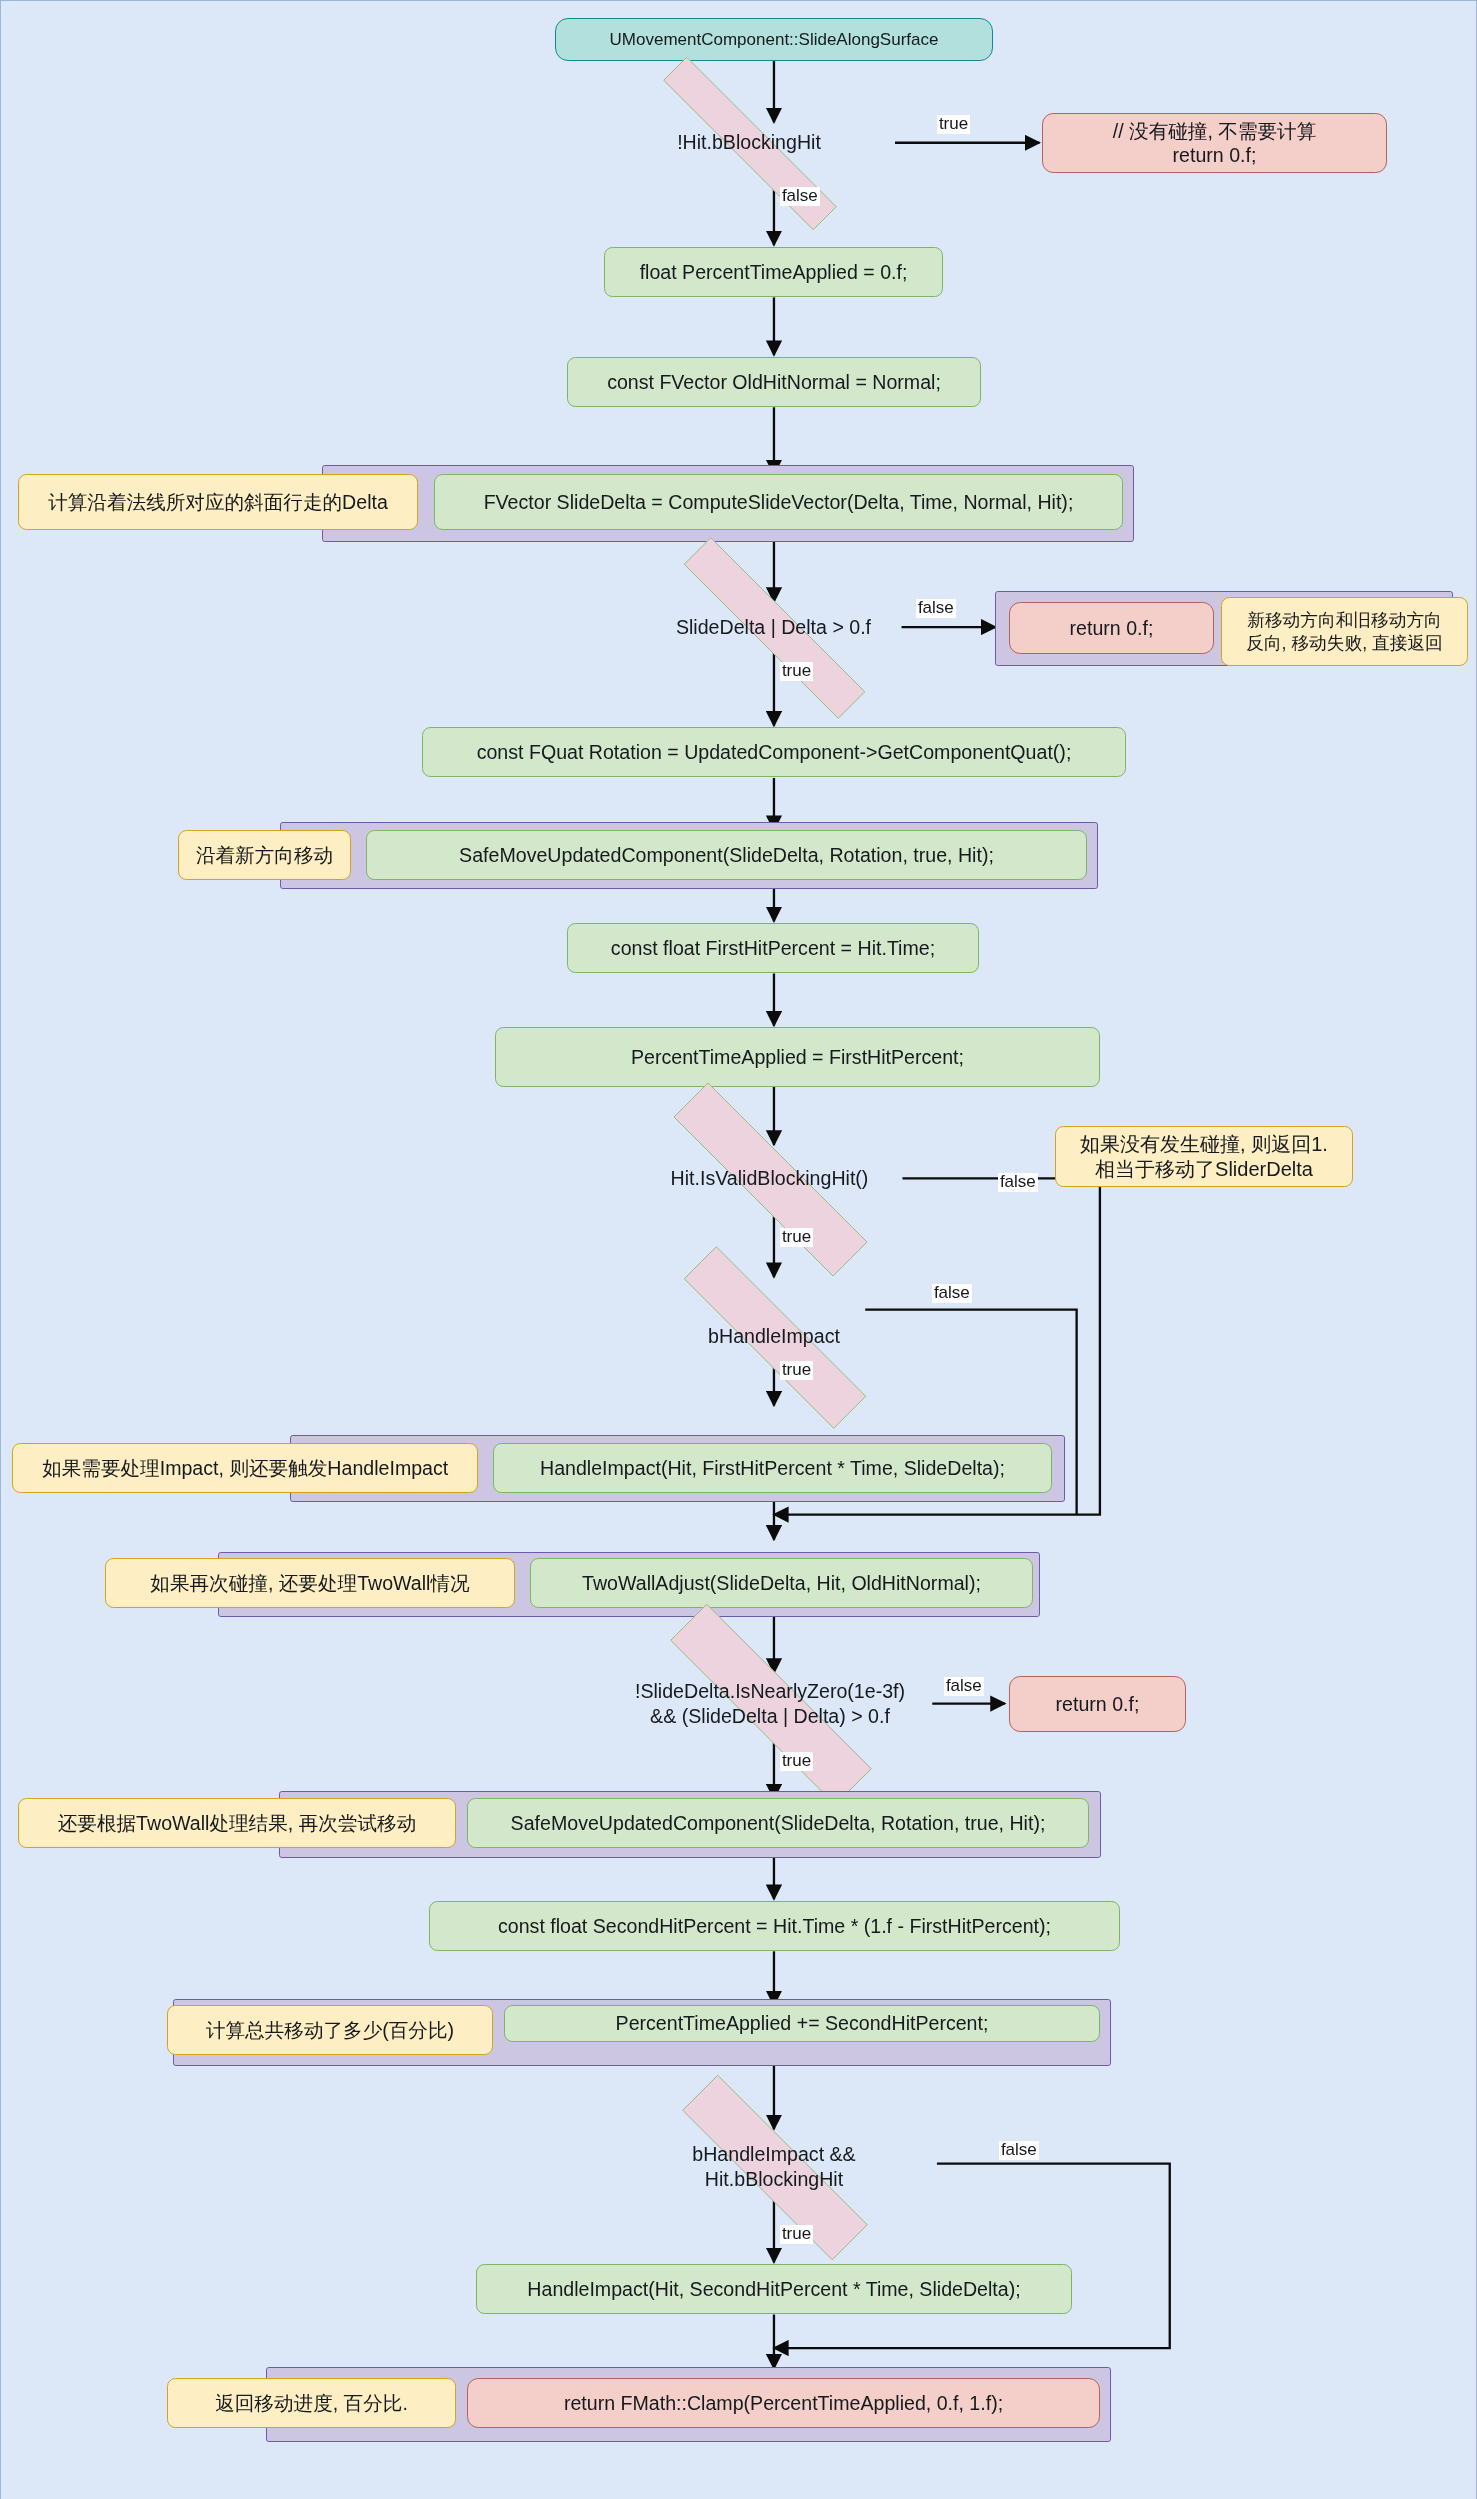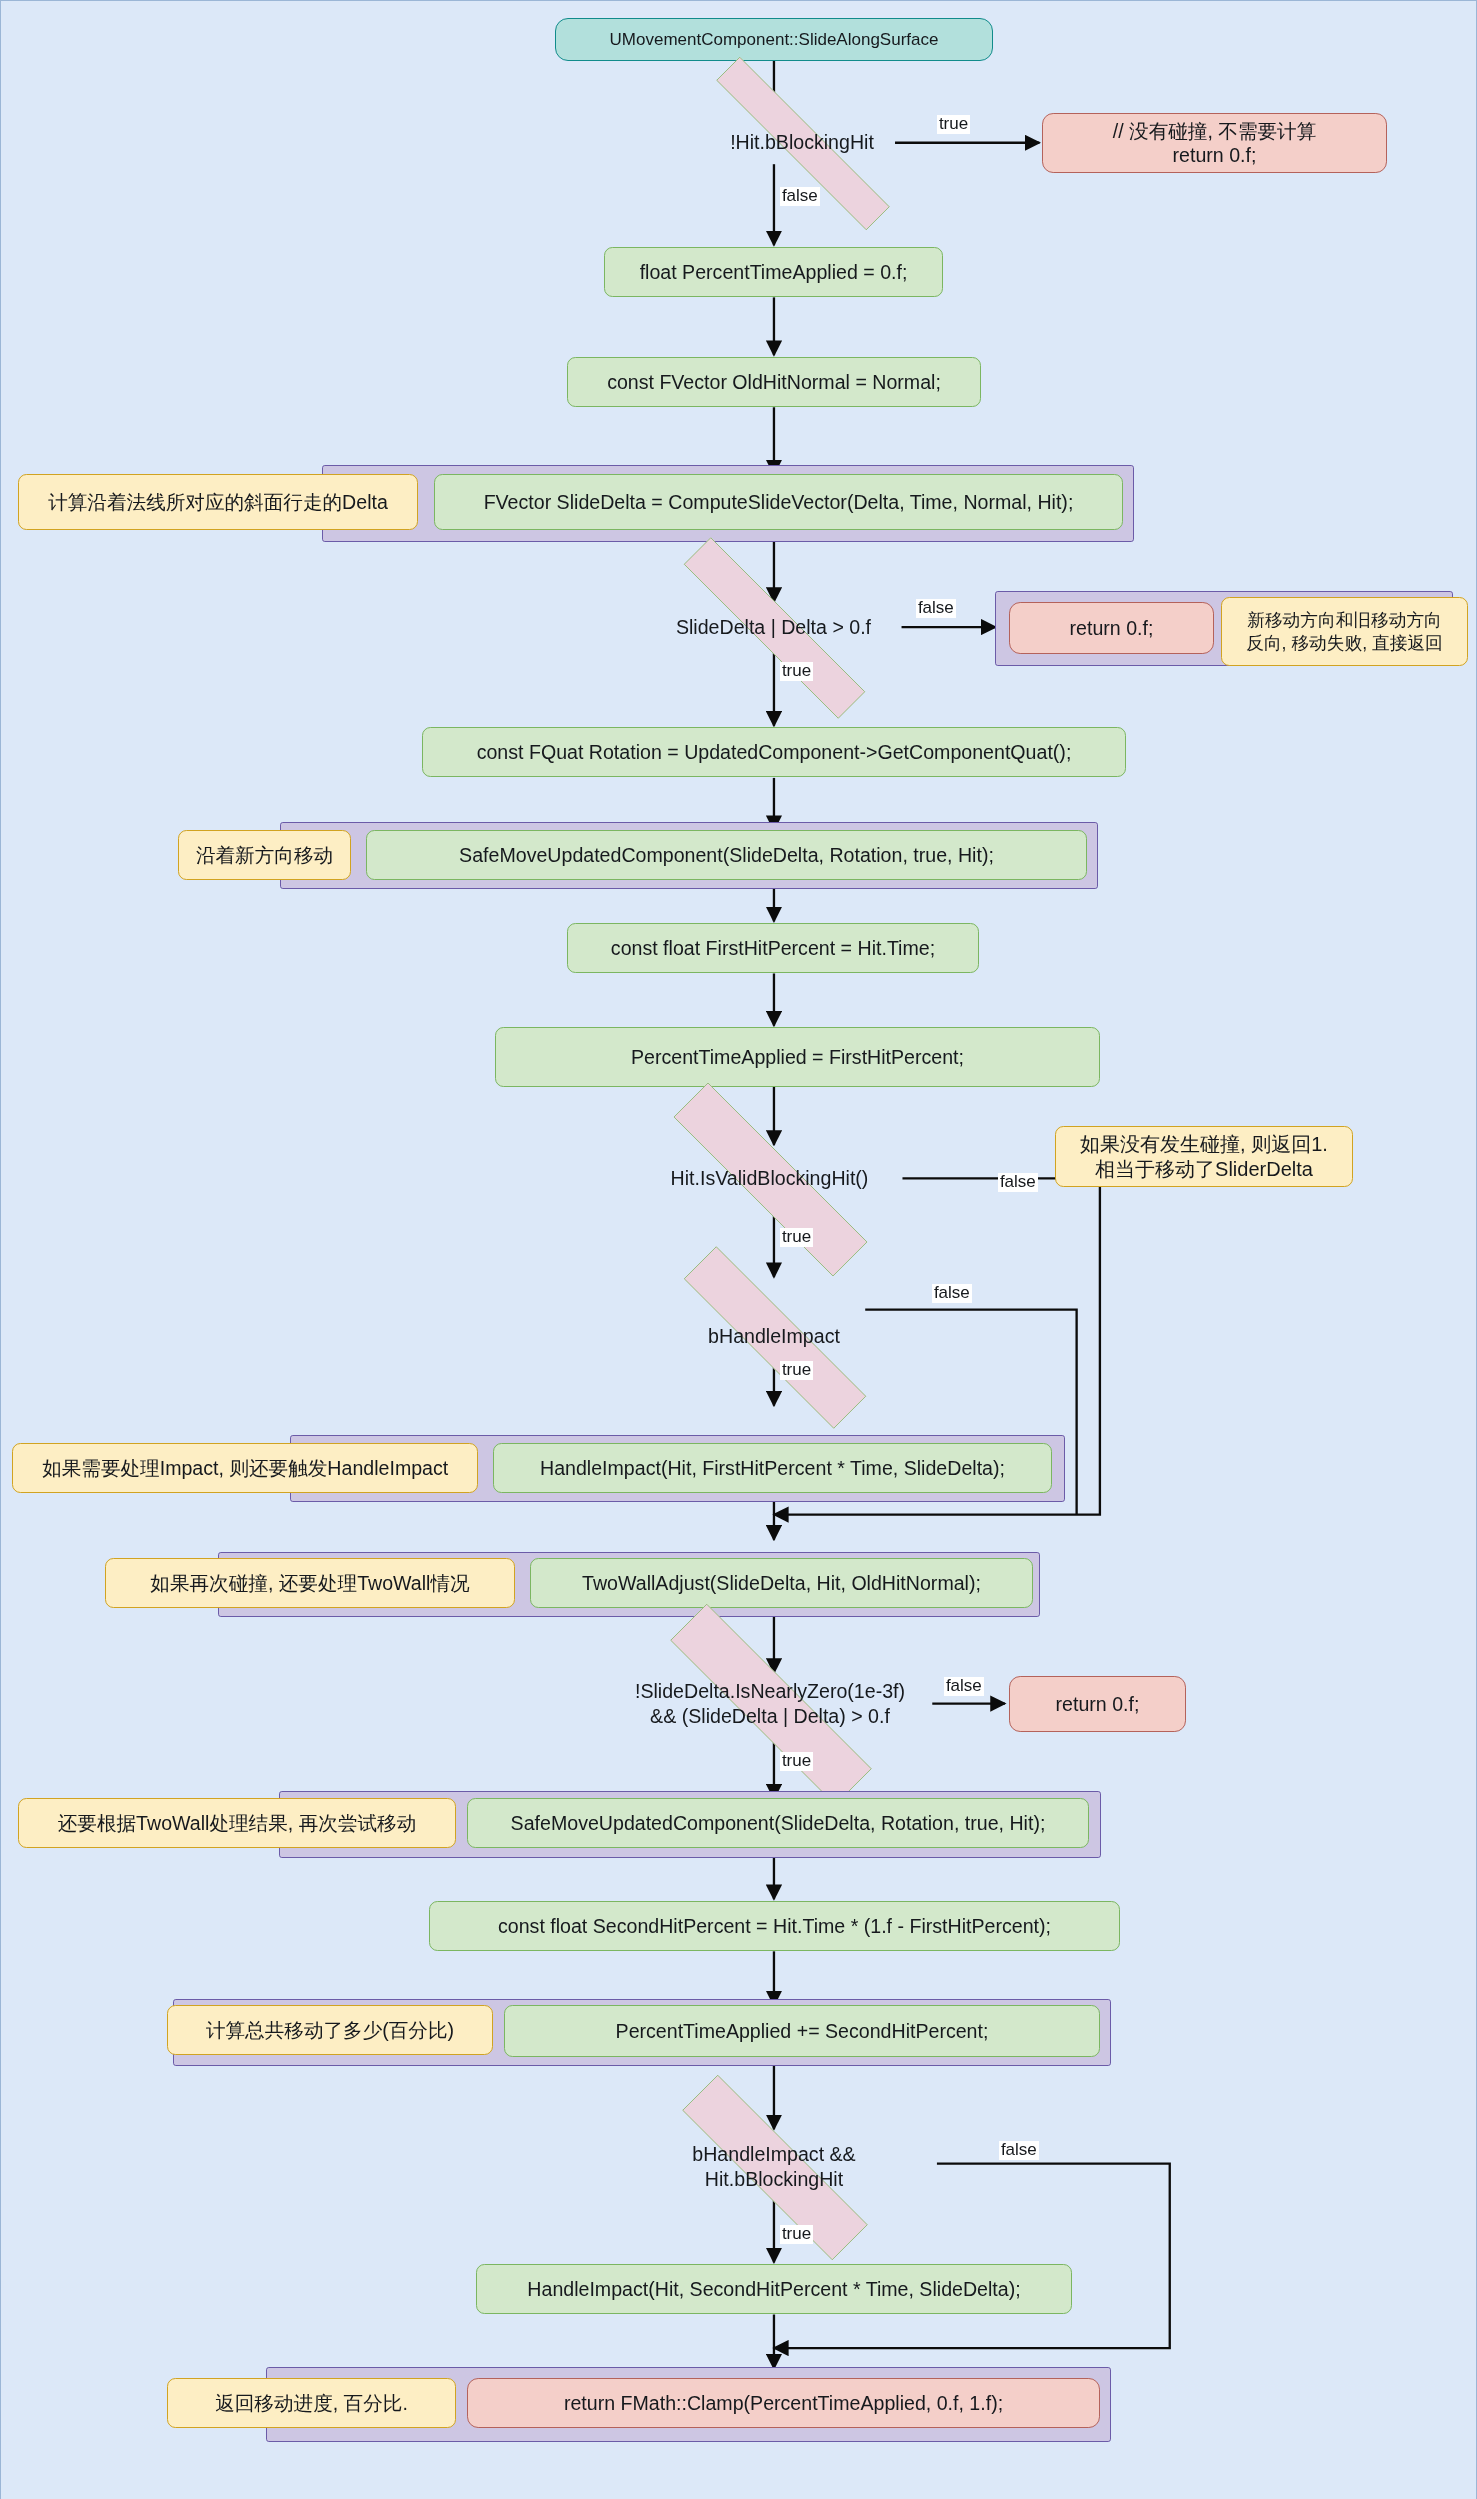--- a/index.html
+++ b/index.html
@@ -126,21 +126,21 @@
       <path d="M 968,1264 L 1180,1264 L 1180,1625 L 830,1625" marker-end="url(#ah)"></path>
       <path d="M 928,1405 L 1155,1405 L 1155,1625"></path>
       <path d="M 1005,2322 L 1255,2322 L 1255,2520 L 830,2520" marker-end="url(#ah)"></path>
     </g>
   </svg>
 
   <div class="node n-start" style="left:554px;top:17px;width:438px;height:43px;">
     <span>UMovementComponent::SlideAlongSurface</span>
   </div>
 
-  <div class="node n-dec" style="left:652px;top:119px;width:298px;height:45px;text-align:center;">
+  <div class="node n-dec" style="left:599px;top:119px;width:298px;height:45px;text-align:center;">
     <div class="dia"></div>
     <span class="dtxt">!Hit.bBlockingHit</span>
   </div>
   <div class="edgelabel" style="left:936px;top:114px;">true</div>
   <div class="edgelabel" style="left:779px;top:186px;">false</div>
 
   <div class="node n-ret" style="left:1041px;top:112px;width:345px;height:60px;flex-direction:column;">
     <span>// 没有碰撞, 不需要计算</span>
     <span>return 0.f;</span>
   </div>
@@ -254,21 +254,21 @@
   </div>
 
   <div class="node n-proc" style="left:428px;top:1900px;width:691px;height:50px;">
     <span>const float SecondHitPercent = Hit.Time * (1.f - FirstHitPercent);</span>
   </div>
 
   <div class="n-group" style="position:absolute;left:172px;top:1998px;width:936px;height:65px;"></div>
   <div class="node n-note" style="left:166px;top:2004px;width:326px;height:50px;">
     <span>计算总共移动了多少(百分比)</span>
   </div>
-  <div class="node n-proc" style="left:503px;top:2004px;width:596px;height:52px;">
+  <div class="node n-proc" style="left:503px;top:2004px;width:596px;height:37px;">
     <span>PercentTimeApplied += SecondHitPercent;</span>
   </div>
 
   <div class="node n-dec" style="left:624px;top:2131px;width:298px;height:69px;">
     <div class="dia"></div>
     <span class="dtxt" style="display:flex;flex-direction:column;">
       <span>bHandleImpact &amp;&amp;</span>
       <span>Hit.bBlockingHit</span>
     </span>
   </div>

